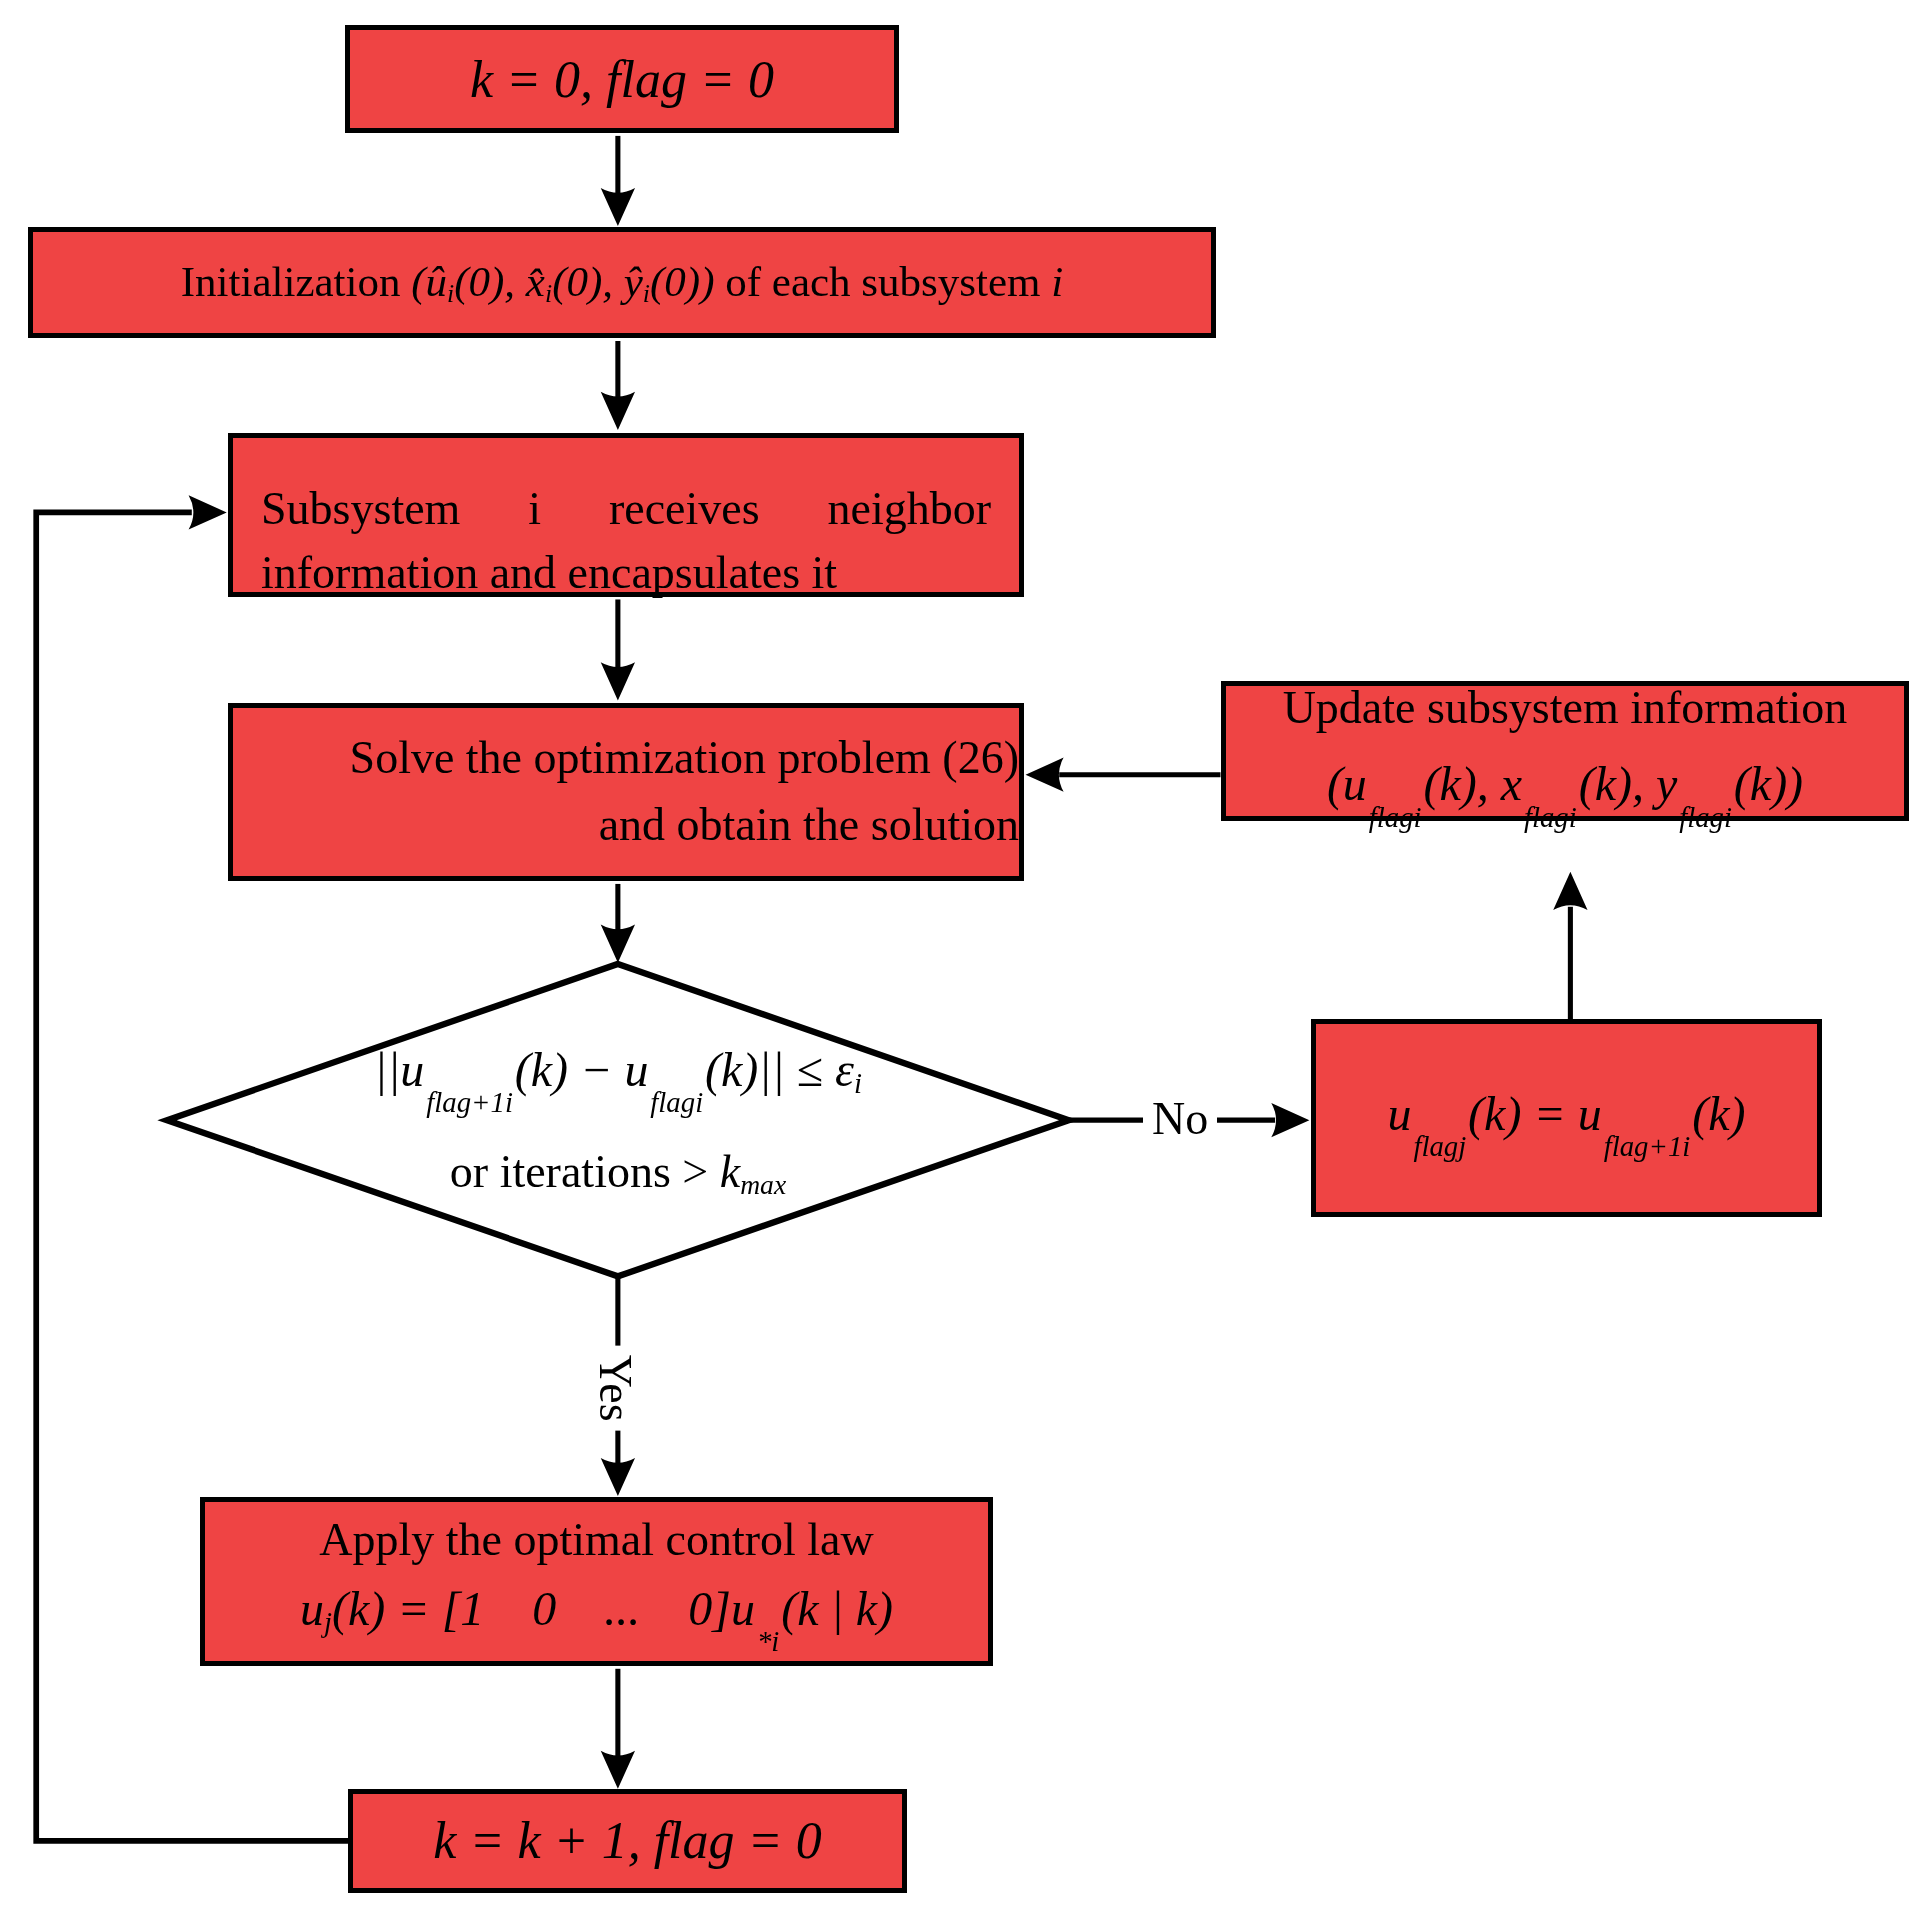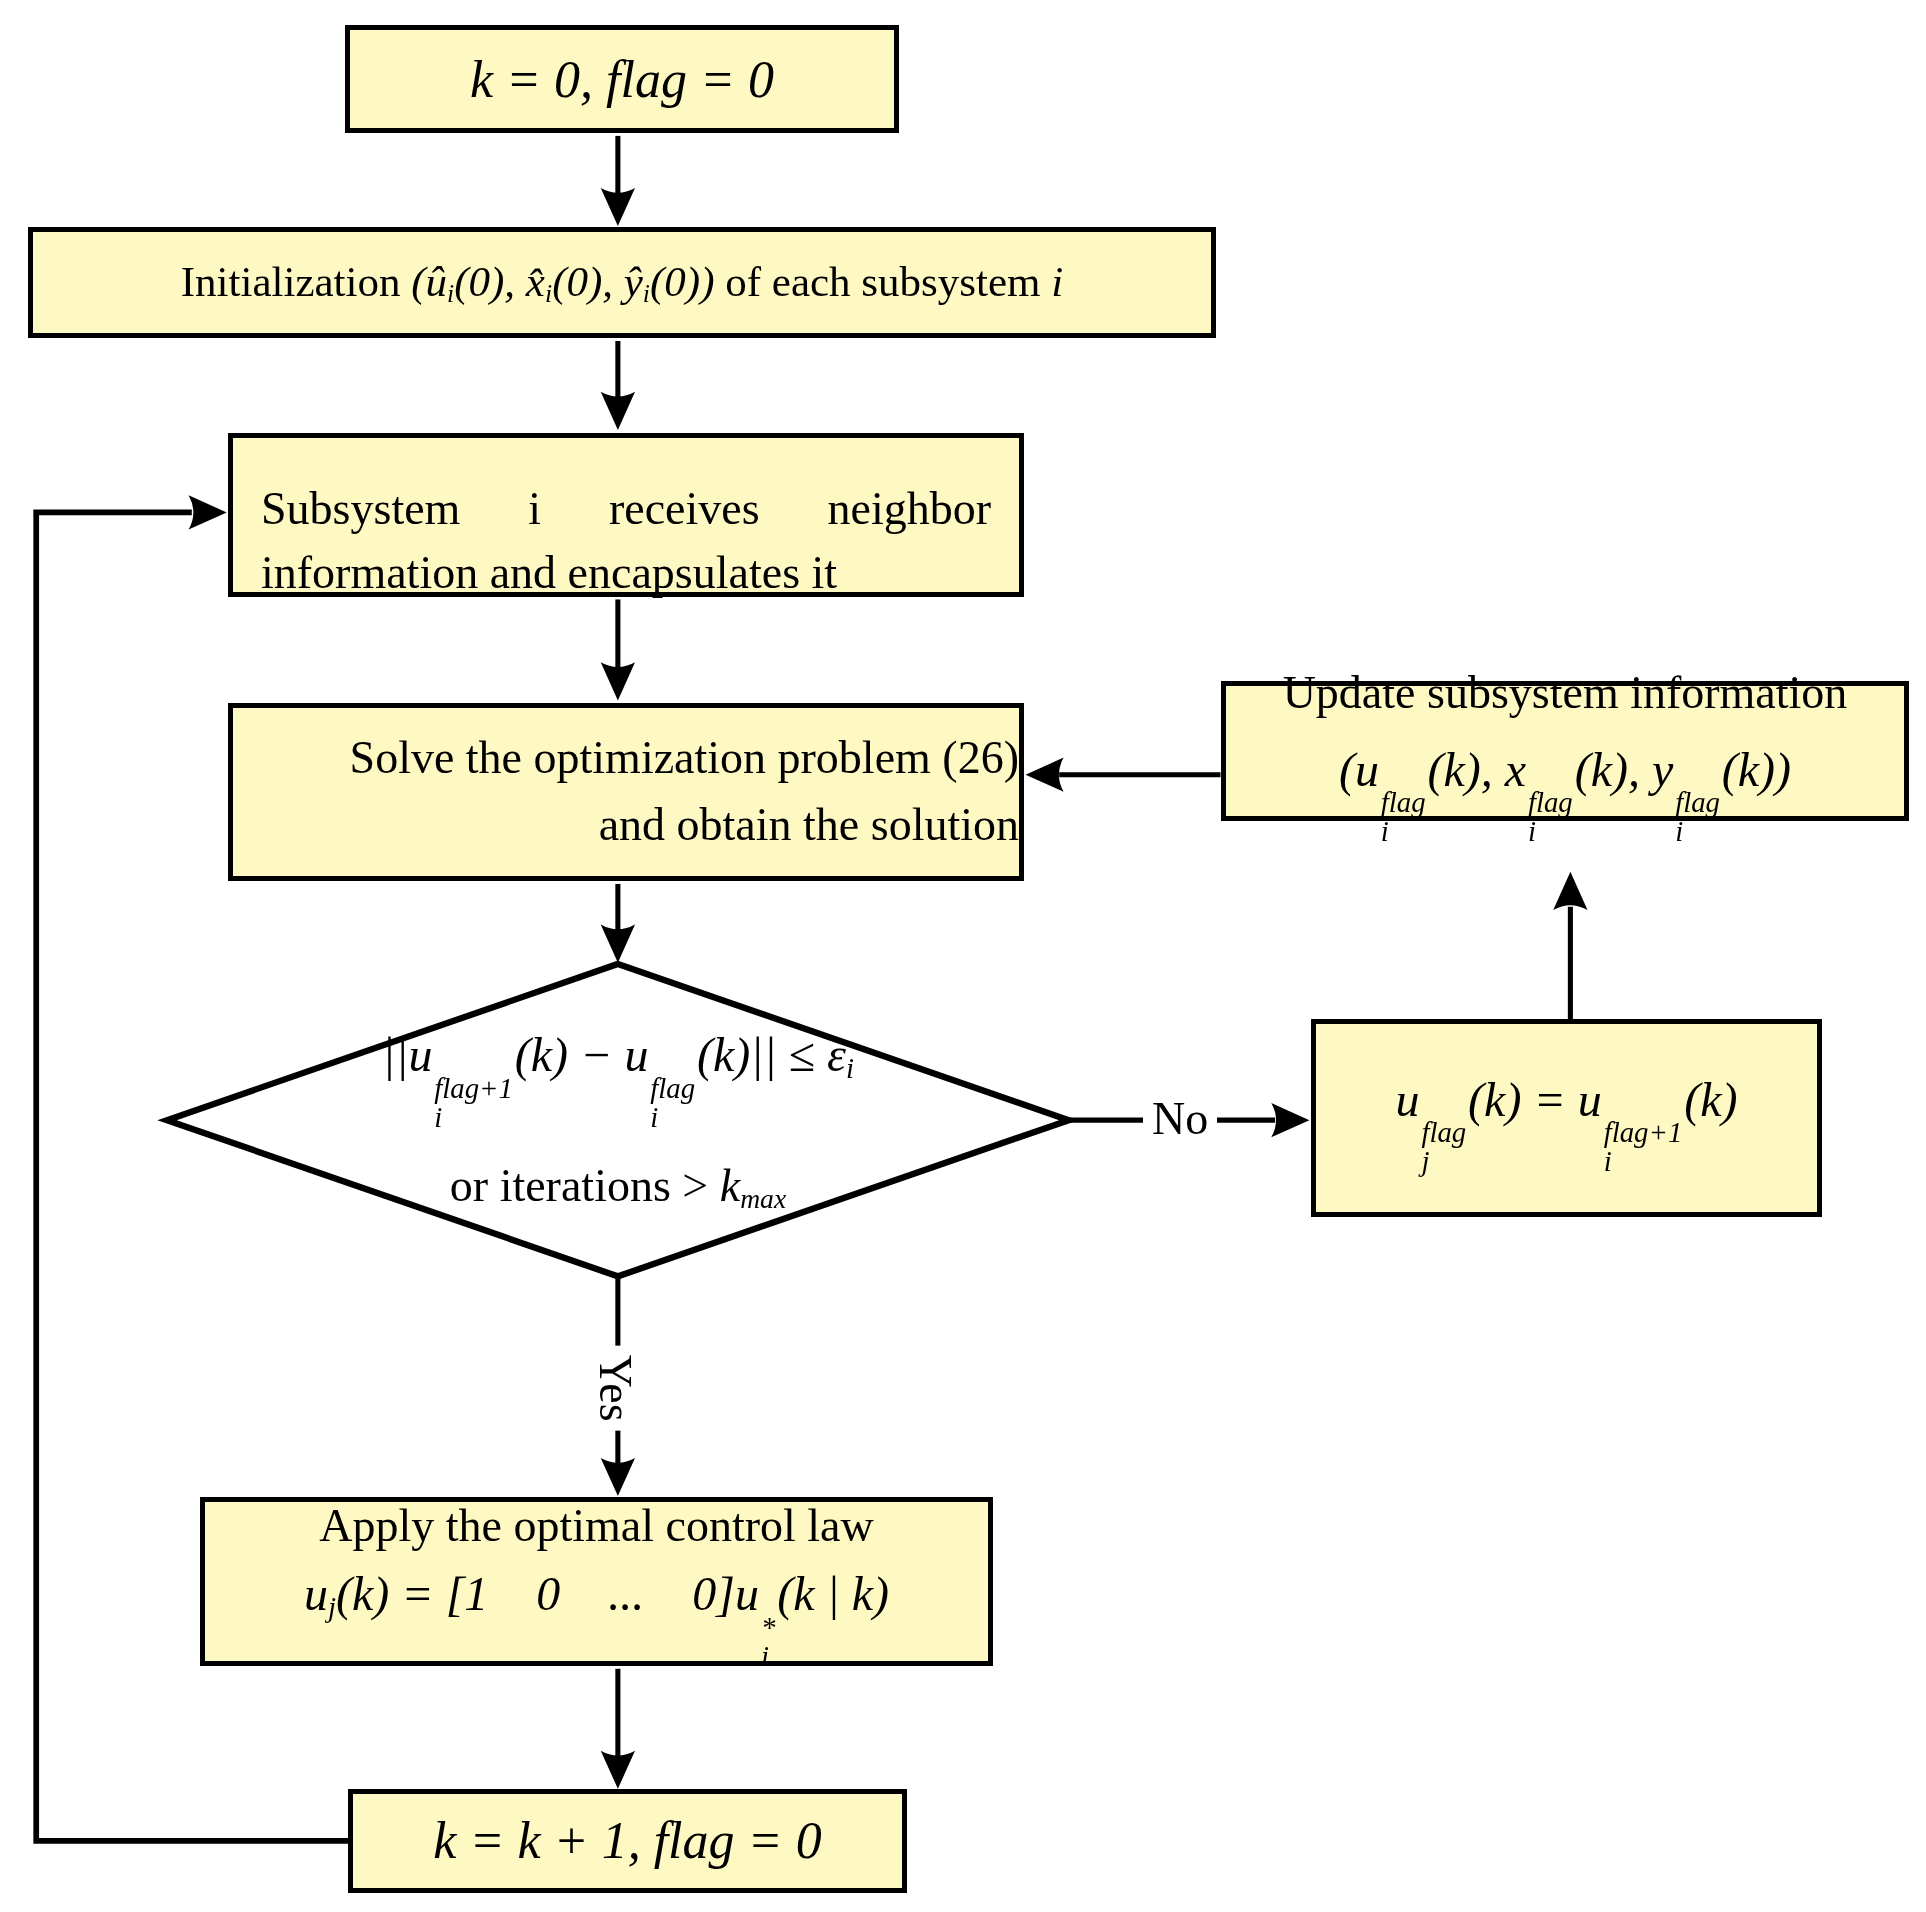--- a/index.html
+++ b/index.html
@@ -3,28 +3,28 @@
 <meta charset="utf-8">
 <style>
   html,body{margin:0;padding:0;background:#ffffff;}
   .canvas{
     position:relative;width:1926px;height:1912px;background:#ffffff;
     font-family:"Liberation Serif","DejaVu Serif",serif;color:#000;
     overflow:hidden;
   }
   svg.wires{position:absolute;left:0;top:0;}
   .box{
-    position:absolute;border:5.7px solid #000;background:#fef9c3;box-sizing:border-box;
+    position:absolute;border:5.7px solid #000;background:#ef4444;box-sizing:border-box;
     display:flex;flex-direction:column;justify-content:center;align-items:center;
   }
   .tline{font-size:46px;line-height:1.45;white-space:nowrap;text-align:center;}
   .pt{font-style:normal;}
   .m{font-style:italic;}
   sub{font-size:.6em;vertical-align:-.25em;line-height:0;}
-  .ss{display:inline-flex;flex-direction:column;align-items:flex-start;
+  .ss{display:inline-flex;align-items:flex-start;
       vertical-align:-.55em;line-height:1;margin:0 1.9px;}
   .ss span{font-size:.6em;display:block;}
   
   [data-name="node-start"] .tline,[data-name="node-increment"] .tline{font-size:52px;}
   [data-name="node-init"] .tline{font-size:43px;}
   [data-name="node-receive"]{display:block;padding:39px 28px 0 28px;}
   [data-name="node-receive"] .tline{white-space:normal;text-align:justify;text-justify:inter-word;font-size:46px;line-height:1.40;}
   [data-name="node-solve"]{align-items:flex-end;padding-left:40px;}
   [data-name="node-solve"] .tline{text-align:left;}
   [data-name="node-update"] .tline{line-height:1.62;}

